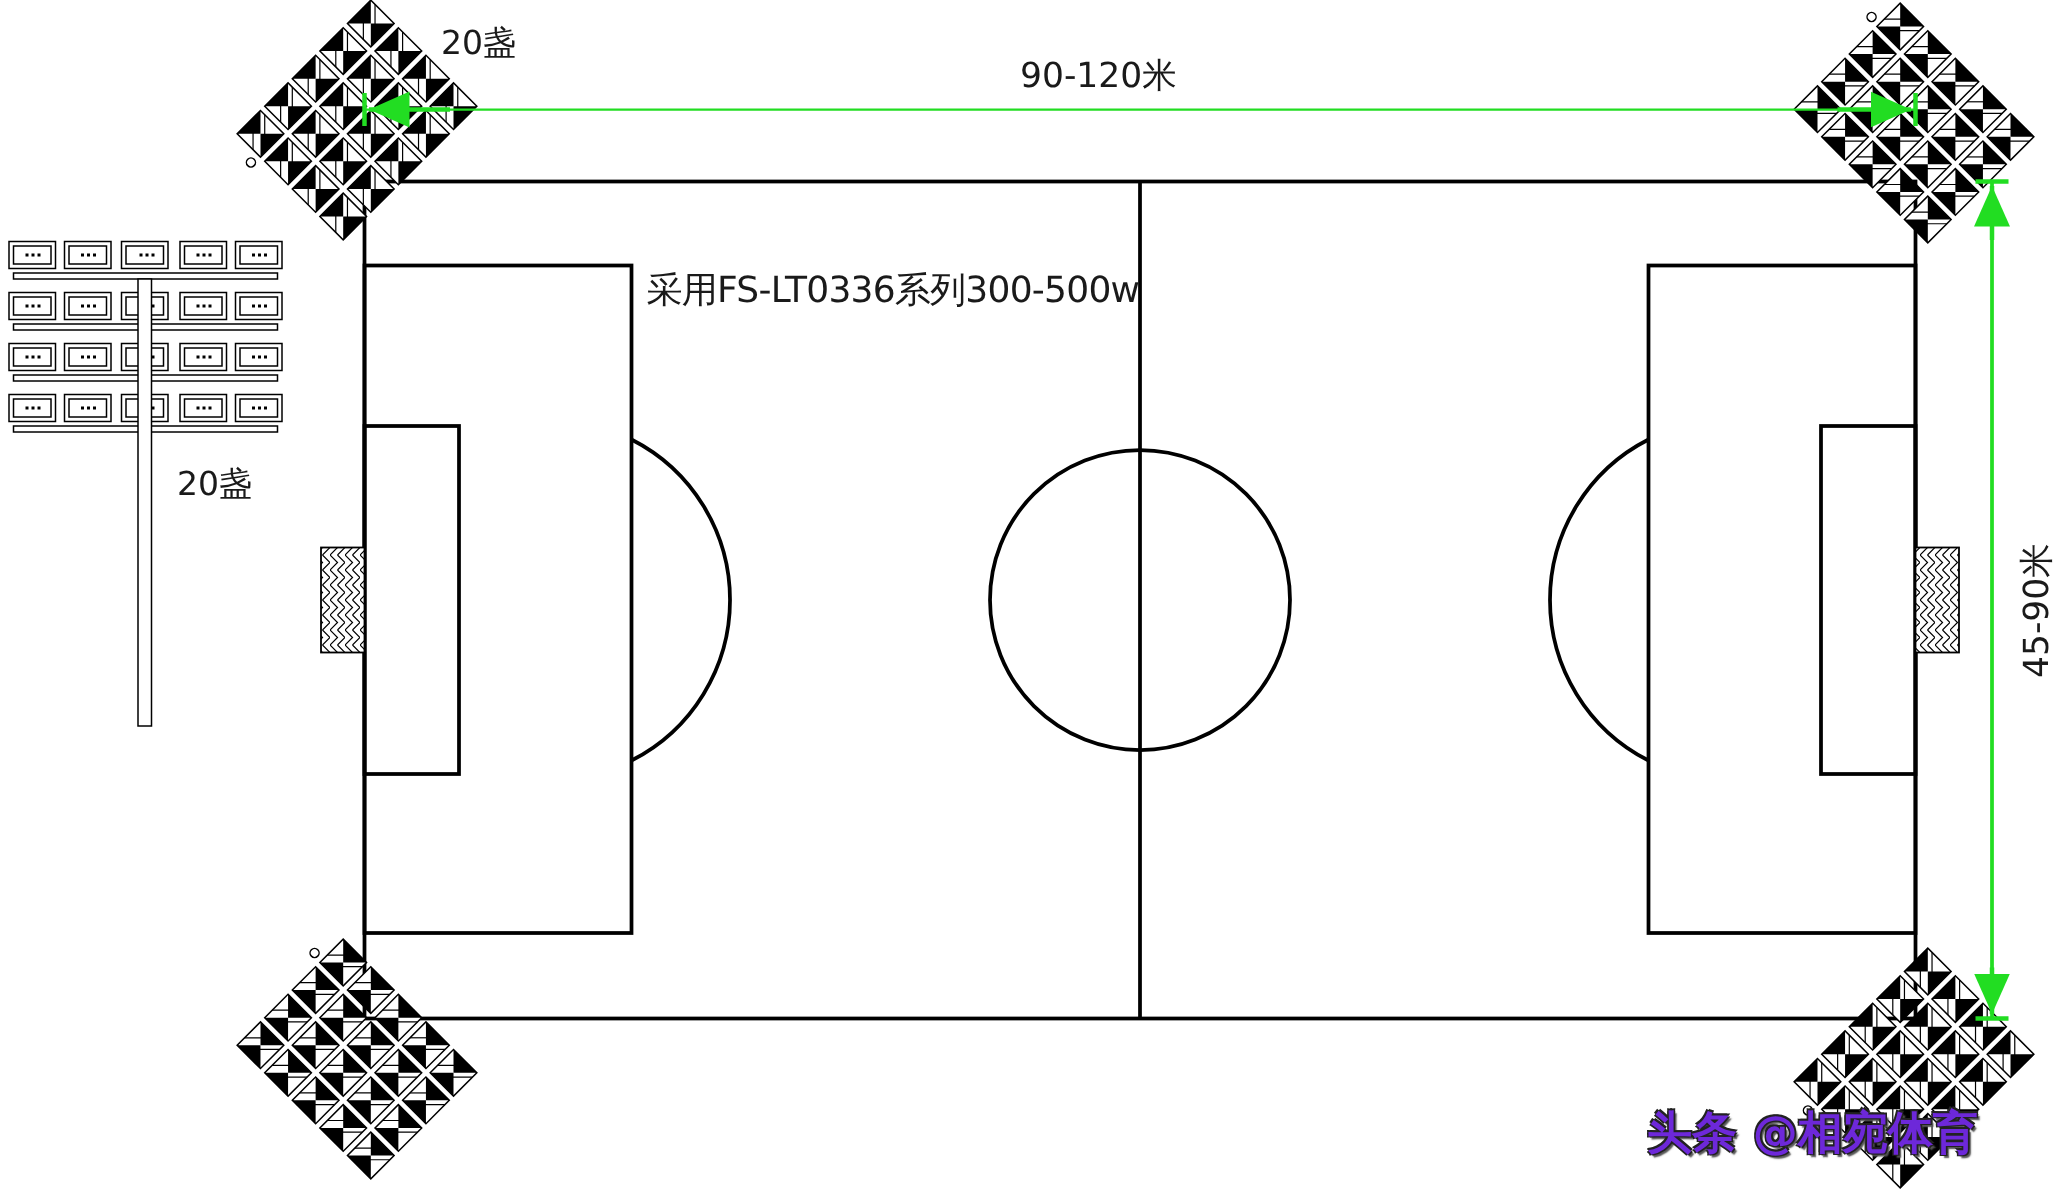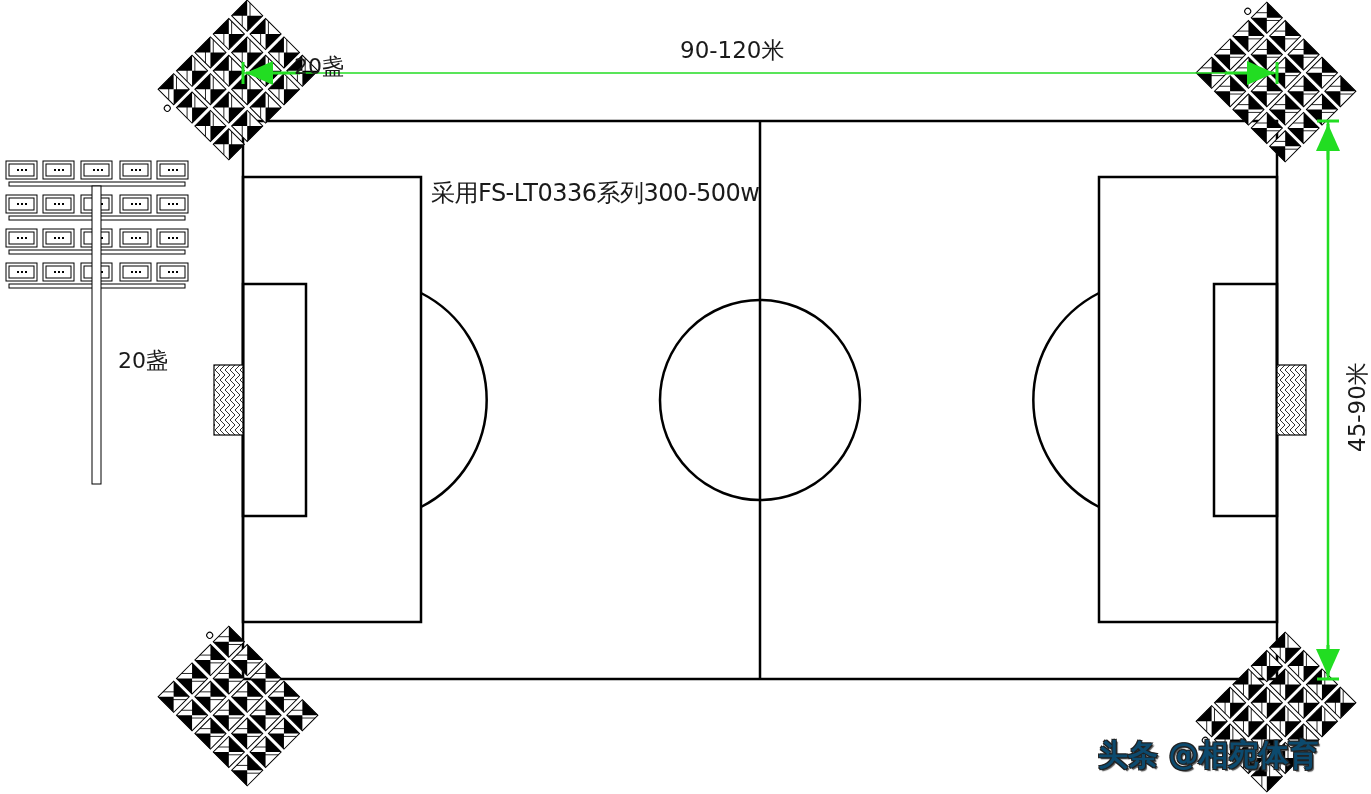--- a/index.html
+++ b/index.html
@@ -2,24 +2,24 @@
 <html><head>
 <meta charset="utf-8">
 <style>
   html, body { margin: 0; padding: 0; background: #ffffff; }
   body { width: 1371px; height: 794px; overflow: hidden; position: relative;
          font-family: "DejaVu Sans", "Liberation Sans", sans-serif; }
   #canvas { position: absolute; left: 0; top: 0; }
   .lbl { position: absolute; color: #1a1a1a; white-space: nowrap;
          font-family: "DejaVu Sans", "Liberation Sans", sans-serif; }
   .note { font-size: 24px; line-height: 34px; letter-spacing: -0.5px; }
-  .count { font-size: 22px; margin-top: 38px; }
+  .count { font-size: 22px; }
   .dim { font-size: 23px; }
   .vert { transform-origin: left top; transform: rotate(-90deg); }
-  .watermark { font-size: 30px; font-weight: bold; color: #0c4a6e;
+  .watermark { font-size: 30px; font-weight: bold; color: #6d28d9;
                text-shadow: 1px 1px 0 #222, -1px -1px 0 #222, 1px -1px 0 #222, -1px 1px 0 #222, 2px 2px 1px #555; }
 </style>
 </head>
 <body>
 
 <svg id="canvas" width="1371" height="794" viewBox="0 0 1371 794" xmlns="http://www.w3.org/2000/svg">
   <defs>
 
     <g id="lamp">
       <rect x="-11" y="-11" width="22" height="22" fill="#fff" stroke="#000" stroke-width="1"></rect>

